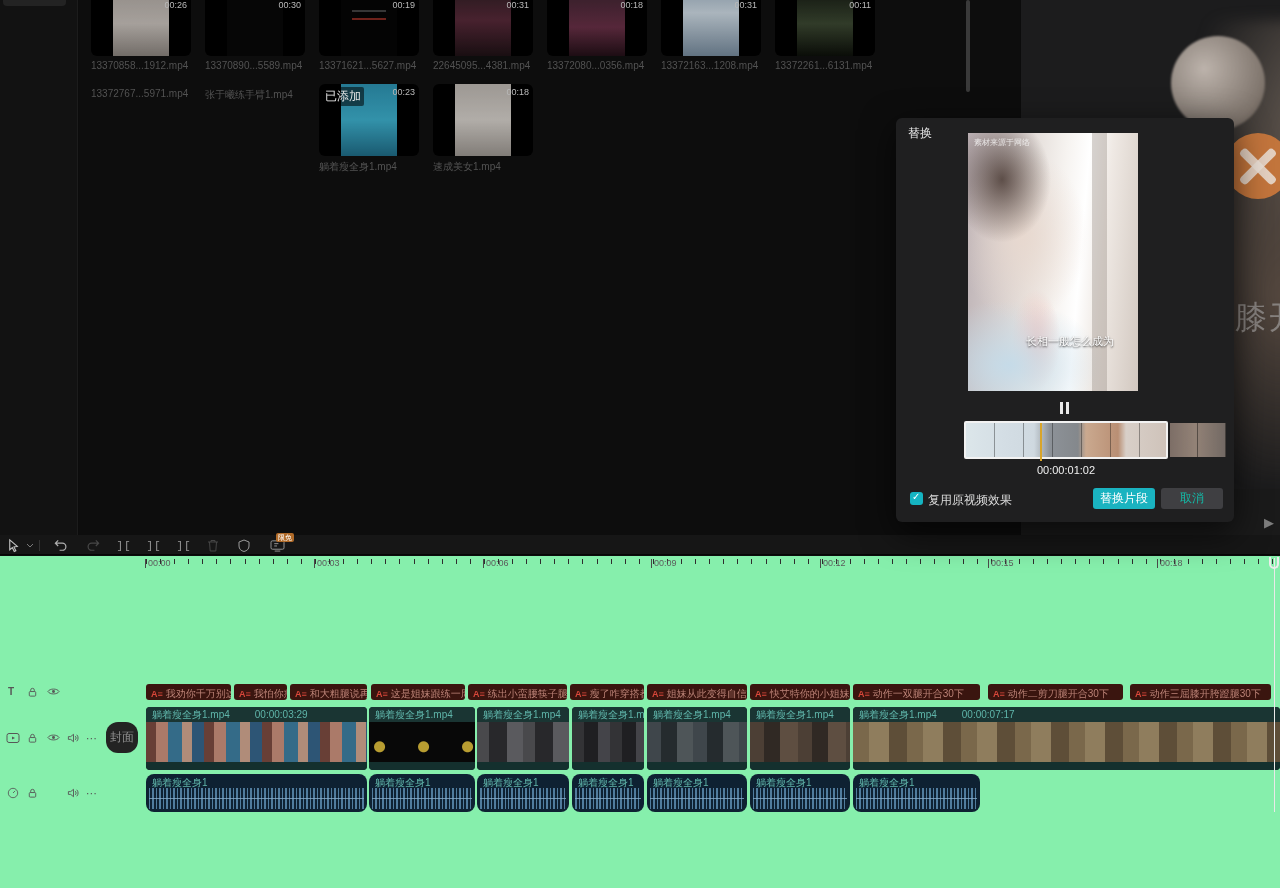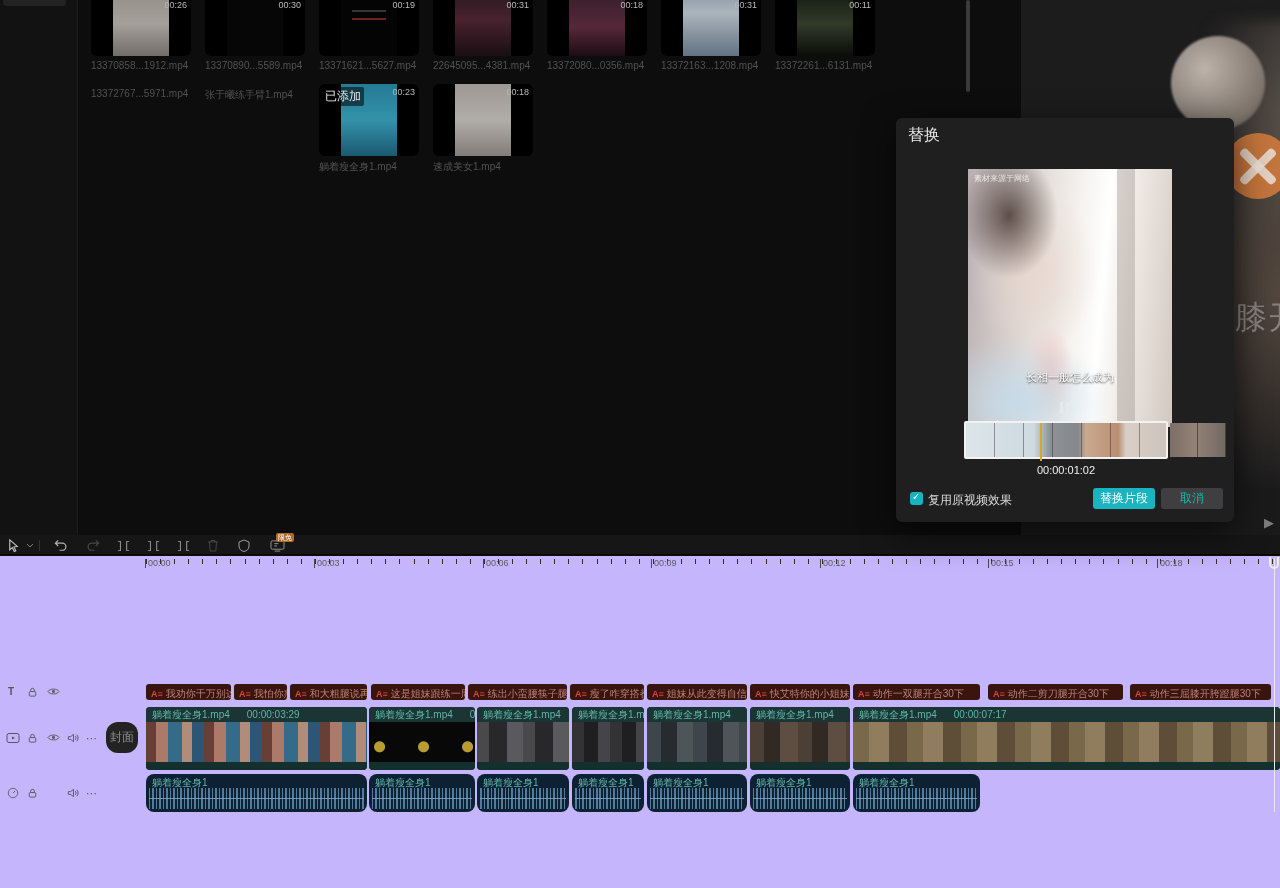--- a/index.html
+++ b/index.html
@@ -49,28 +49,28 @@
   .x-circle { position:absolute; left:204px; top:133px; width:66px; height:66px; border-radius:50%; background:#cf7a3c; opacity:.9; }
   .x-circle:before,.x-circle:after { content:""; position:absolute; left:10px; top:29px; width:46px; height:9px; border-radius:4px; background:rgba(250,240,230,.85); }
   .x-circle:before{ transform:rotate(45deg);} .x-circle:after{ transform:rotate(-45deg);}
   .knee-text { position:absolute; left:214px; top:296px; font-size:32px; color:#86817e; letter-spacing:2px; white-space:nowrap; }
   .player-bar { position:absolute; left:0; bottom:0; width:100%; height:46px; background:#1a1a1a; }
   .play-btn { position:absolute; right:6px; top:26px; font-size:13px; color:#7d7d7d; }
 
   
   .modal { position:absolute; left:896px; top:118px; width:338px; height:404px; background:#1f1f20; border-radius:6px;
     box-shadow:0 10px 34px rgba(0,0,0,.65); z-index:10; }
-  .modal-title { position:absolute; left:12px; top:7px; font-size:16px; color:#e6e6e6; }
-  .m-preview { position:absolute; left:72px; top:15px; width:204px; height:258px; overflow:hidden;
+  .modal-title { position:absolute; left:12px; top:7px; font-size:12px; color:#e6e6e6; }
+  .m-preview { position:absolute; left:72px; top:15px; width:170px; height:258px; overflow:hidden;
     background:
       radial-gradient(70px 90px at 20% 18%, rgba(72,56,50,.85), transparent 70%),
       radial-gradient(90px 120px at 32% 40%, rgba(232,216,206,.9), transparent 72%),
       radial-gradient(130px 90px at 24% 90%, rgba(196,219,233,.95), transparent 72%),
       radial-gradient(34px 70px at 40% 80%, rgba(240,192,186,.9), transparent 72%),
-      linear-gradient(95deg,#b9aeb2 0%,#cfc6c6 18%,#e8e2de 38%,#f6f3f0 52%,#ffffff 64%,#efe9e4 76%,#d2c8c0 100%); margin-top: 36px; }
+      linear-gradient(95deg,#b9aeb2 0%,#cfc6c6 18%,#e8e2de 38%,#f6f3f0 52%,#ffffff 64%,#efe9e4 76%,#d2c8c0 100%); }
   .m-preview:before { content:""; position:absolute; right:18%; top:0; width:9%; height:100%; background:rgba(150,140,132,.38); }
   .watermark { position:absolute; left:6px; top:4px; font-size:8px; color:rgba(255,255,255,.75); }
   .m-subtitle { position:absolute; left:58px; bottom:42px; font-size:11px; color:#fdfdfd; text-shadow:0 1px 2px rgba(0,0,0,.8); white-space:nowrap; }
   .pause-btn { position:absolute; left:162px; top:283px; width:14px; height:14px; }
   .pause-btn i { position:absolute; top:1px; width:3px; height:12px; background:#e9e9e9; }
   .pause-btn i:first-child{left:2px;} .pause-btn i:last-child{left:8px;}
   .m-strip-outer { position:absolute; left:68px; top:303px; width:262px; height:38px; }
   .m-strip-sel { position:absolute; left:0; top:0; width:204px; height:38px; border:2px solid #f2f2f2; border-radius:2px;
     background:
       repeating-linear-gradient(90deg, transparent 0 28px, rgba(0,0,0,.35) 28px 29px),
@@ -88,21 +88,21 @@
   .btn { position:absolute; top:0; height:21px; border-radius:3px; font-size:12px; text-align:center; line-height:21px; }
   .btn-confirm { left:197px; width:62px; background:#1ab3c0; color:#fff; }
   .btn-cancel { left:265px; width:62px; background:#3f3f42; color:#14b8a6; }
 
   
   .tl-toolbar { position:absolute; left:0; top:535px; width:1280px; height:20px; background:#161616; border-bottom:1px solid #060606; }
   .tb { position:absolute; top:3px; height:15px; display:flex; align-items:center; justify-content:center; }
   .tb-divider { position:absolute; left:39px; top:5px; width:1px; height:11px; background:#333; }
   .tb-split { font-family:"Liberation Mono","DejaVu Sans Mono",monospace; font-size:11px; color:#9a9a9a; letter-spacing:1px; }
   .tb-badge { position:absolute; left:276px; top:-2px; font-size:7px; color:#fff; background:#b06a28; border-radius:2px; padding:0 2px; line-height:9px; }
-  .tl-area { position:absolute; left:0; top:556px; width:1280px; height:332px; background:#c4b5fd; }
+  .tl-area { position:absolute; left:0; top:556px; width:1280px; height:332px; background:#86efac; }
   .ruler { position:absolute; left:0; top:0; width:1280px; height:18px; }
   .ruler-ticks { position:absolute; left:146px; top:3px; width:1130px; height:5px;
     background:repeating-linear-gradient(90deg,#2e2e2e 0 1px,transparent 1px 14.08px); }
   .ruler-label { position:absolute; top:2px; font-size:9px; color:#5c5c5c; }
   .ruler-label:before { content:""; position:absolute; left:-3px; top:1px; width:1px; height:9px; background:#4a4a4a; }
 
   .trk-icons { position:absolute; left:0; height:14px; }
   .trk-icons span, .trk-icons svg { position:absolute; top:0; }
   .more-dots { font-size:11px; color:#575757; letter-spacing:1px; }
   .t-label-icon { font-size:10px; color:#575757; font-weight:bold; }
@@ -111,21 +111,21 @@
     color:#8f8f8f; font-size:12px; text-align:center; line-height:31px; }
 
   .text-clip { position:absolute; top:128px; height:16px; background:#3a150f; border-radius:3px; overflow:hidden; white-space:nowrap; }
   .text-clip .tc-icon { font-size:9px; color:#d8473a; margin:0 3px 0 5px; font-weight:bold; }
   .text-clip .tc-label { font-size:10px; color:#bb8276; }
   .text-clip span { display:inline-block; vertical-align:middle; line-height:16px; }
 
   .video-clip { position:absolute; top:151px; height:63px; border-radius:4px; overflow:hidden; background:#16312f; }
   .vc-header { position:absolute; left:0; top:0; width:100%; height:15px; background:#1a3533; white-space:nowrap; overflow:hidden; }
   .vc-name,.vc-dur { font-size:10px; color:#5fb5aa; line-height:15px; display:inline-block; vertical-align:top; }
-  .vc-name { margin-left:6px; } .vc-dur { margin-left:17px; }
+  .vc-name { margin-left:6px; } .vc-dur { margin-left:25px; }
   .vc-film { position:absolute; left:0; top:15px; width:100%; height:40px; filter:brightness(.85); }
   .vc-footer { position:absolute; left:0; bottom:0; width:100%; height:8px; background:#14302e; }
   .fs1{background:repeating-linear-gradient(90deg,#7a4a3f 0 10px,#c9907b 10px 22px,#3d7ea0 22px 36px,#cfa58e 36px 46px,#35648a 46px 58px);}
   .fs2{background:radial-gradient(circle at 24% 62%,#d8b93a 0 5px,transparent 6px) 0 0/44px 40px,#0a0a0a;}
   .fs3{background:repeating-linear-gradient(90deg,#56565a 0 12px,#2f2f33 12px 30px,#6a6a6e 30px 46px);}
   .fs4{background:repeating-linear-gradient(90deg,#3c3c40 0 12px,#242428 12px 26px,#505056 26px 38px);}
   .fs5{background:repeating-linear-gradient(90deg,#4a5258 0 14px,#2c3236 14px 30px,#5c6468 30px 46px);}
   .fs6{background:repeating-linear-gradient(90deg,#5a4a3e 0 14px,#38302a 14px 30px,#6e5c4c 30px 48px);}
   .fs7{background:repeating-linear-gradient(90deg,#8f7a58 0 16px,#a8936d 16px 36px,#6e5c42 36px 54px);}
 

